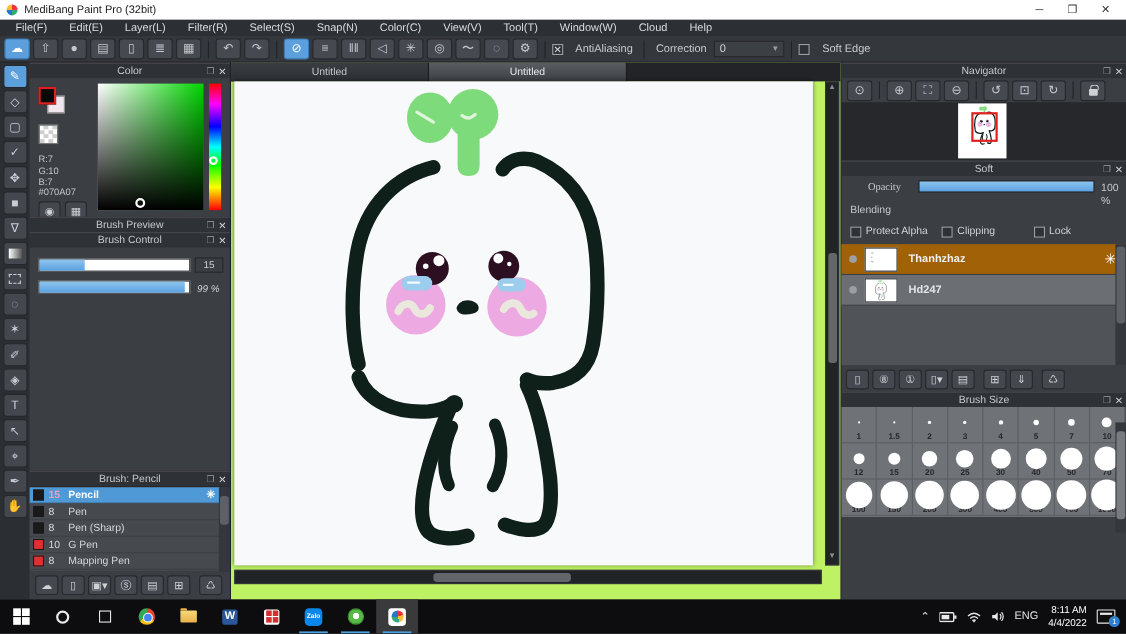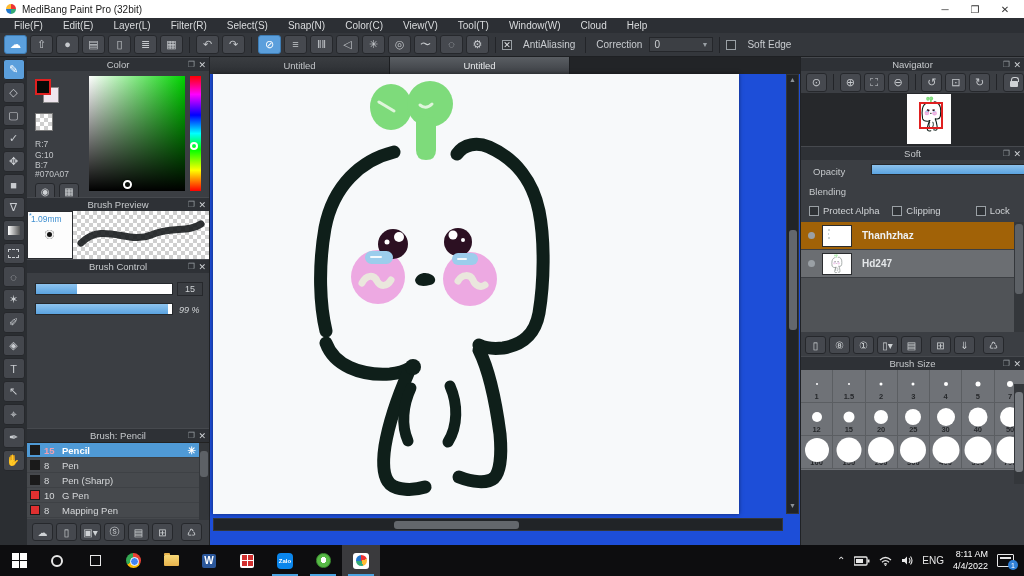--- a/index.html
+++ b/index.html
@@ -76,33 +76,33 @@
   .brow .bsw { width:10px; height:10px; border:1px solid #1a1a1a; margin-right:4px; flex:none; }
   .brow .bsize { width:18px; flex:none; }
   .brow.sel .bsize { color:#f0a0b0; }
   .brow .gear { position:absolute; right:4px; font-size:10px; color:#fff; }
   .blist-scroll { position:absolute; right:0; top:0; width:10px; height:77px; background:#34373b; }
   .blist-scroll .th { position:absolute; left:1px; top:8px; width:8px; height:26px; background:#5d6166; border-radius:3px; }
   .bbtns { height:26px; display:flex; align-items:center; gap:3px; padding-left:5px; flex:none; background:#3b3e43; }
   .sbtn { width:21px; height:18px; background:#45484e; border:1px solid #26282c; border-radius:3px; color:#cfd2d5; font-size:10px; display:flex; align-items:center; justify-content:center; }
 
   
-  .canvas-region { flex:1; position:relative; background:#1d4ed8; }
+  .canvas-region { flex:1; position:relative; background:#bef264; }
   .tabbar { position:absolute; top:0; left:0; right:0; height:17px; background:#222427; display:flex; }
   .tab { width:180px; font-size:9.5px; color:#c3c6c9; display:flex; align-items:center; justify-content:center; background:linear-gradient(180deg,#3a3d41,#2c2f33); border-right:1px solid #1b1d20; }
   .tab.active { background:linear-gradient(180deg,#5a5e63,#3c3f44); color:#e8eaec; }
   .canvas-white { position:absolute; left:3px; top:17px; width:526px; height:440px; background:#f7f9fa; box-shadow:0 0 4px rgba(0,0,0,.5); }
   .vscroll { position:absolute; right:1px; top:17px; width:13px; height:440px; background:#212427; border:1px solid #33363a; }
   .vscroll .arrow { position:absolute; left:0; width:11px; height:10px; color:#8b9095; font-size:7px; text-align:center; }
   .vscroll .th { position:absolute; left:2px; top:155px; width:8px; height:100px; background:#63676c; border-radius:3px; }
   .hscroll { position:absolute; left:3px; bottom:14px; height:13px; right:17px; background:#212427; border:1px solid #33363a; }
   .hscroll .th { position:absolute; left:180px; top:2px; width:125px; height:8px; background:#63676c; border-radius:3px; }
 
   
-  .rightpanels { width:224px; background:#3b3e43; border-left:1px solid #202225; display:flex; flex-direction:column; flex:none; }
+  .rightpanels { width:260px; background:#3b3e43; border-left:1px solid #202225; display:flex; flex-direction:column; flex:none; }
   .nav-toolbar { height:22px; display:flex; align-items:center; gap:3px; padding-left:5px; flex:none; }
   .nav-thumb { height:53px; background:#26282b; position:relative; flex:none; }
   .nav-canvas { position:absolute; left:106px; top:1px; width:44px; height:50px; background:#fff; }
   .nav-rect { position:absolute; left:12px; top:8px; width:24px; height:27px; border:2px solid #e02020; }
 
   .layer-body { position:relative; height:196px; flex:none; }
   .lrow-label { position:absolute; font-size:9.5px; color:#c6c9cc; }
   .blend-box { position:absolute; left:70px; top:24px; width:190px; height:13px; background:#55585d; border:1px solid #2a2d31; font-size:9.5px; color:#d6d8da; display:flex; align-items:center; padding:0 4px; }
   .blend-box .arr { margin-left:auto; font-size:7px; color:#aab0b5; }
   .lchecks { position:absolute; left:8px; top:45px; display:flex; gap:0; font-size:9.5px; color:#d0d3d6; width:250px; }
@@ -273,32 +273,20 @@
         </div>
         <div class="hue-bar">
           <span class="hue-pick"></span>
         </div>
       </div>
 
       <div class="phead">
         <span>Brush Preview</span>
         <span class="pop">❐</span>
         <span class="x">✕</span>
-      </div>
-      <div class="preview-body">
-        <div class="pv-left">
-          <span class="pv-star">*</span>
-          <span class="pv-size">1.09mm</span>
-          <span class="pv-dot"></span>
-        </div>
-        <div class="pv-right checker">
-          <svg width="135" height="46">
-            <path d="M 8,32 C 30,10 55,34 78,24 C 98,15 115,22 128,13" fill="none" stroke="#15181a" stroke-width="7" stroke-linecap="round" opacity="0.88"></path>
-          </svg>
-        </div>
       </div>
 
       <div class="phead">
         <span>Brush Control</span>
         <span class="pop">❐</span>
         <span class="x">✕</span>
       </div>
       <div class="ctrl-body">
         <div class="slider" style="left:8px; top:10px; width:138px;">
           <span class="fill" style="width:30%;"></span>
@@ -445,21 +433,21 @@
           <span class="nav-rect"></span>
         </div>
       </div>
 
       <div class="phead">
         <span>Soft</span>
         <span class="pop">❐</span>
         <span class="x">✕</span>
       </div>
       <div class="layer-body rp-relative">
-        <span class="lrow-label" style="left:12px; top:6px;">Opacity</span>
+        <span class="lrow-label" style="left:24px; top:6px;font-family:Liberation Serif, serif;">Opacity</span>
         <div class="slider" style="left:70px; top:4px; width:160px; height:11px; background:#2e3135;">
           <span class="fill" style="width:100%;"></span>
         </div>
         <span class="lrow-label" style="left:236px; top:6px;">100 %</span>
 
         <span class="lrow-label" style="left:8px; top:26px;">Blending</span>
 
         <div class="lchecks">
           <span class="item">
               <span class="cb"></span>

